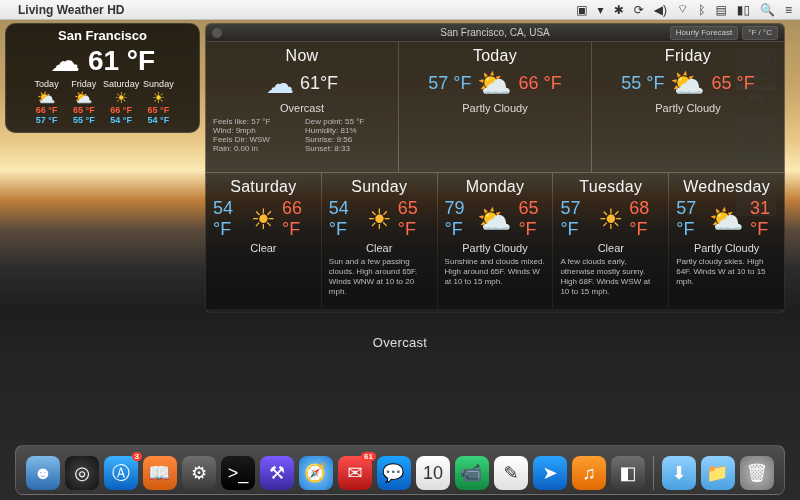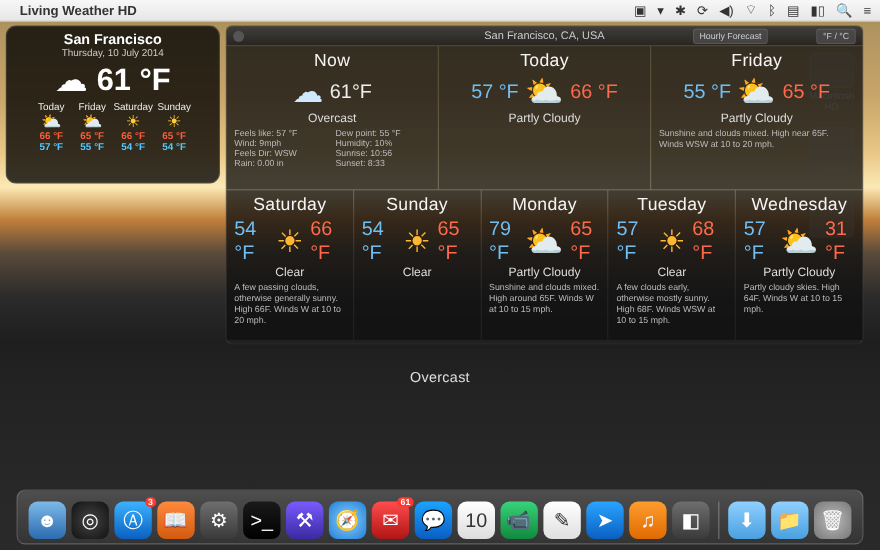--- a/index.html
+++ b/index.html
@@ -27,21 +27,21 @@
 #menubar .right { display: flex; gap: 10px; font-size: 12px; color: #333; }
 #menubar .right span { display:inline-flex; align-items:center; }
 
 
 .desktop-icon { position: absolute; right: 18px; width: 52px; text-align: center; color: #ddd; font-size: 9px; }
 .desktop-icon .glyph { width: 40px; height: 32px; margin: 0 auto 2px; border-radius: 4px; background: rgba(200,200,200,.25); border: 1px solid rgba(255,255,255,.15); }
 .di1 { top: 48px; } .di2 { top: 116px; } .di3 { top: 184px; }
 
 
 #left-widget {
-  position: absolute; left: 5px; top: 23px; width: 195px; height: 144px;
+  position: absolute; left: 5px; top: 23px; width: 195px; height: 110px;
   background: rgba(0,0,0,.78); border-radius: 10px; color: #fff;
   border: 1px solid rgba(255,255,255,.15);
   padding: 4px 22px 2px;
 }
 #left-widget .loc { text-align: center; font-weight: bold; font-size: 13px; }
 #left-widget .date { text-align: center; font-size: 9px; color: #ccc; margin-bottom: 2px; }
 #left-widget .current { display:flex; align-items:center; justify-content:center; gap:8px; }
 #left-widget .current .temp { font-size: 28px; font-weight: bold; }
 #left-widget .current .ic { font-size: 30px; }
 #left-widget .days { display:flex; justify-content:space-between; margin-top: 1px; }
@@ -62,21 +62,21 @@
 #overlay .titlebar {
   height: 18px; background: linear-gradient(rgba(60,60,60,.8), rgba(30,30,30,.8));
   border-bottom: 1px solid rgba(255,255,255,.06);
   display:flex; align-items:center; font-size: 10px; color:#ccc;
   padding: 0 6px; border-radius: 6px 6px 0 0;
   position: relative;
 }
 #overlay .titlebar .close { width:10px;height:10px;border-radius:50%;background:#555; }
 #overlay .titlebar .wloc { position:absolute; left:0; right:0; text-align:center; }
 #overlay .titlebar .ctrls { margin-left:auto; display:flex; gap:4px; position: relative; z-index: 2;}
-#overlay .titlebar .pill { background:rgba(80,80,80,.7); border:1px solid rgba(255,255,255,.1); border-radius:3px; padding:0 5px; font-size:8px; line-height:12px;margin-left:40px; }
+#overlay .titlebar .pill { background:rgba(80,80,80,.7); border:1px solid rgba(255,255,255,.1); border-radius:3px; padding:0 5px; font-size:8px; line-height:12px; }
 
 #overlay .grid {
   display: grid;
   grid-template-columns: repeat(15, 1fr);
   grid-template-rows: 130px 136px;
   gap: 1px;
   height: calc(100% - 18px);
   background: rgba(255,255,255,.04);
 }
 .tile { background: rgba(0,0,0,.42); padding: 5px 7px 4px; overflow:hidden; }
@@ -154,21 +154,20 @@
     <span>≡</span>
   </div>
 </div>
 
 <div class="desktop-icon di1"><div class="glyph"></div><span>Macintosh HD</span></div>
 <div class="desktop-icon di2"><div class="glyph"></div><span>Desktop</span></div>
 <div class="desktop-icon di3"><div class="glyph"></div><span></span></div>
 
 <div id="left-widget">
   <div class="loc">San Francisco</div>
-  <div class="date">Thursday, 10 July 2014</div>
   <div class="current">
     <span class="ic">☁</span>
     <span class="temp">61 °F</span>
   </div>
   <div class="days" id="lw-days">
       <div class="day">
         <div class="dn">Today</div>
     <div class="ic" style="color:#ffdd66">⛅</div>
     <div class="hi">66 °F</div>
     <div class="lo">57 °F</div>
@@ -209,23 +208,23 @@
       <div class="head">Now</div>
       <div class="row-icons">
         <span class="ic" style="color:#cfe8ff">☁</span>
         <span class="t">61°F</span>
       </div>
       <div class="cond">Overcast</div>
       <div class="details">
         <div>Feels like: 57 °F</div>
         <div>Dew point: 55 °F</div>
         <div>Wind: 9mph</div>
-        <div>Humidity: 10%</div>
+        <div>Humidity: 81%</div>
         <div>Feels Dir: WSW</div>
-        <div>Sunrise: 10:56</div>
+        <div>Sunrise: 9:56</div>
         <div>Rain: 0.00 in</div>
         <div>Sunset: 8:33</div>
       </div>
     </div>
 
   <div class="tile today">
         <div class="head">Today</div>
     <div class="row-icons">
       <span class="t lo">57 °F</span>
       <span class="ic" style="color:#ffcc55">⛅</span>
@@ -234,40 +233,39 @@
     <div class="cond">Partly Cloudy</div>
       </div>
       <div class="tile fri">
         <div class="head">Friday</div>
     <div class="row-icons">
       <span class="t lo">55 °F</span>
       <span class="ic" style="color:#ffcc55">⛅</span>
       <span class="t hi">65 °F</span>
     </div>
     <div class="cond">Partly Cloudy</div>
-    <div class="desc">Sunshine and clouds mixed. High near 65F. Winds WSW at 10 to 20 mph.</div>
       </div>
       <div class="tile sat">
         <div class="head">Saturday</div>
     <div class="row-icons">
       <span class="t lo">54 °F</span>
       <span class="ic" style="color:#ffb733">☀</span>
       <span class="t hi">66 °F</span>
     </div>
     <div class="cond">Clear</div>
-    <div class="desc">A few passing clouds, otherwise generally sunny. High 66F. Winds W at 10 to 20 mph.</div>
       </div>
       <div class="tile sun">
         <div class="head">Sunday</div>
     <div class="row-icons">
       <span class="t lo">54 °F</span>
       <span class="ic" style="color:#ffb733">☀</span>
       <span class="t hi">65 °F</span>
     </div>
     <div class="cond">Clear</div>
+    <div class="desc">Sun and a few passing clouds. High around 65F. Winds WNW at 10 to 20 mph.</div>
       </div>
       <div class="tile mon">
         <div class="head">Monday</div>
     <div class="row-icons">
       <span class="t lo">79 °F</span>
       <span class="ic" style="color:#ffcc55">⛅</span>
       <span class="t hi">65 °F</span>
     </div>
     <div class="cond">Partly Cloudy</div>
     <div class="desc">Sunshine and clouds mixed. High around 65F. Winds W at 10 to 15 mph.</div>

